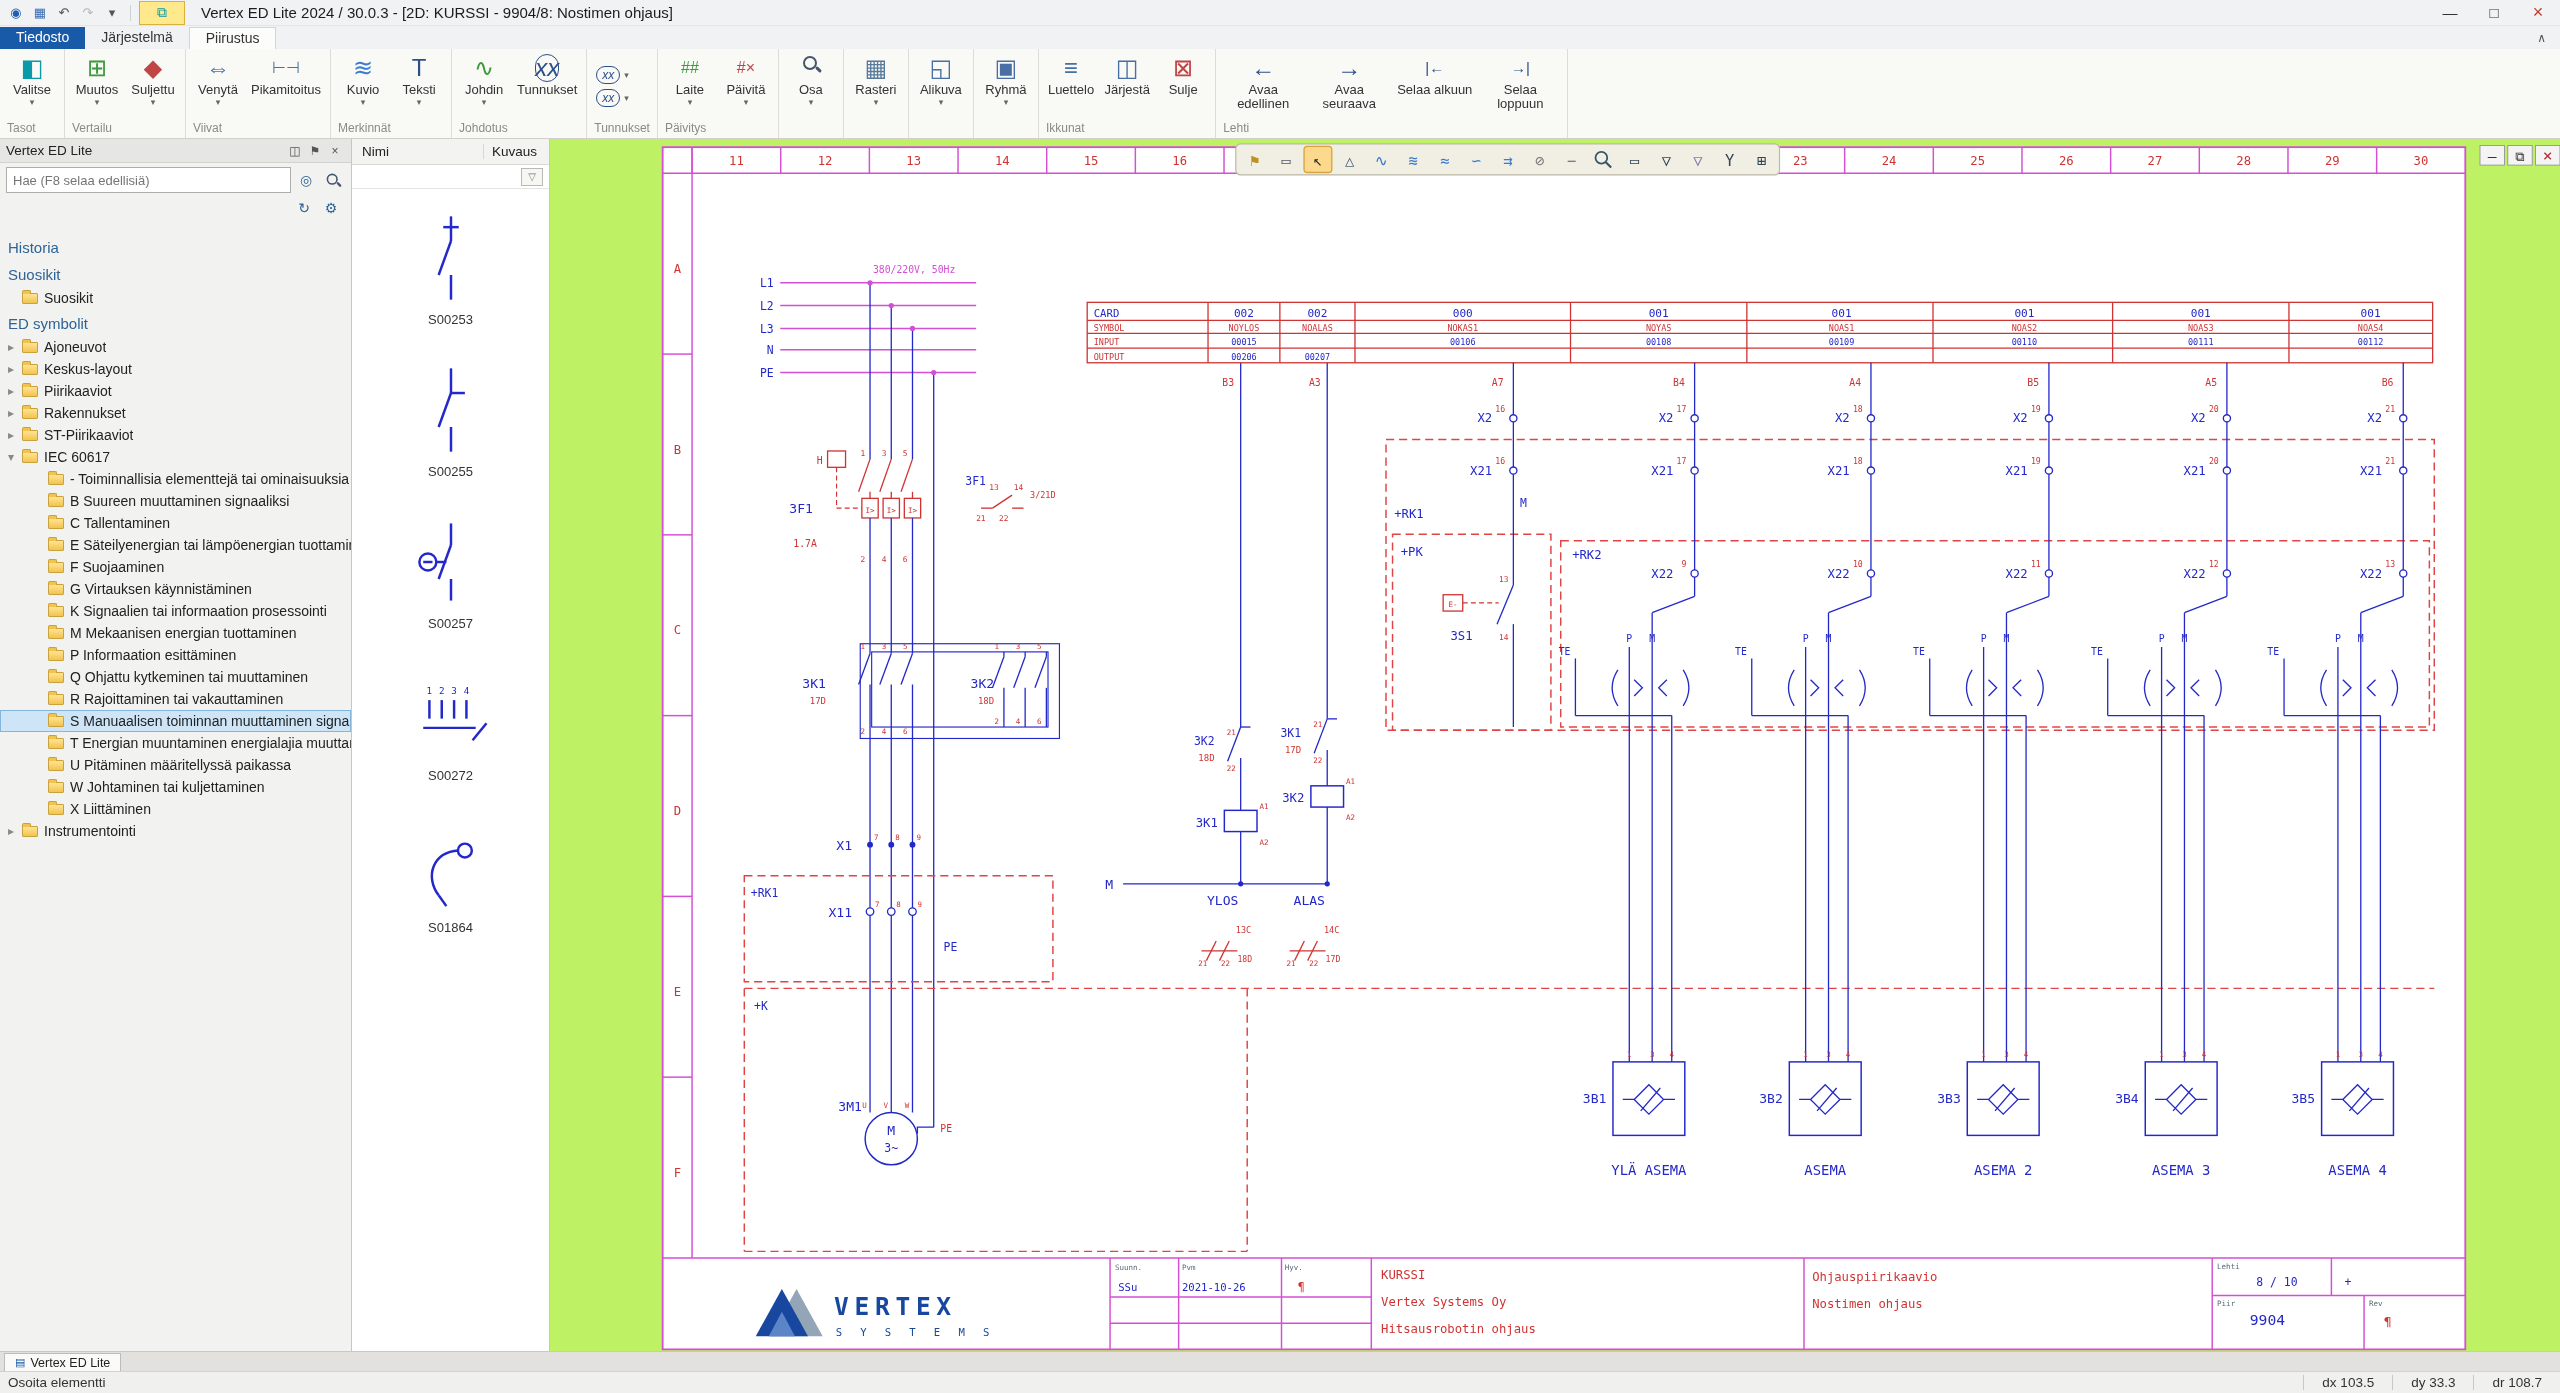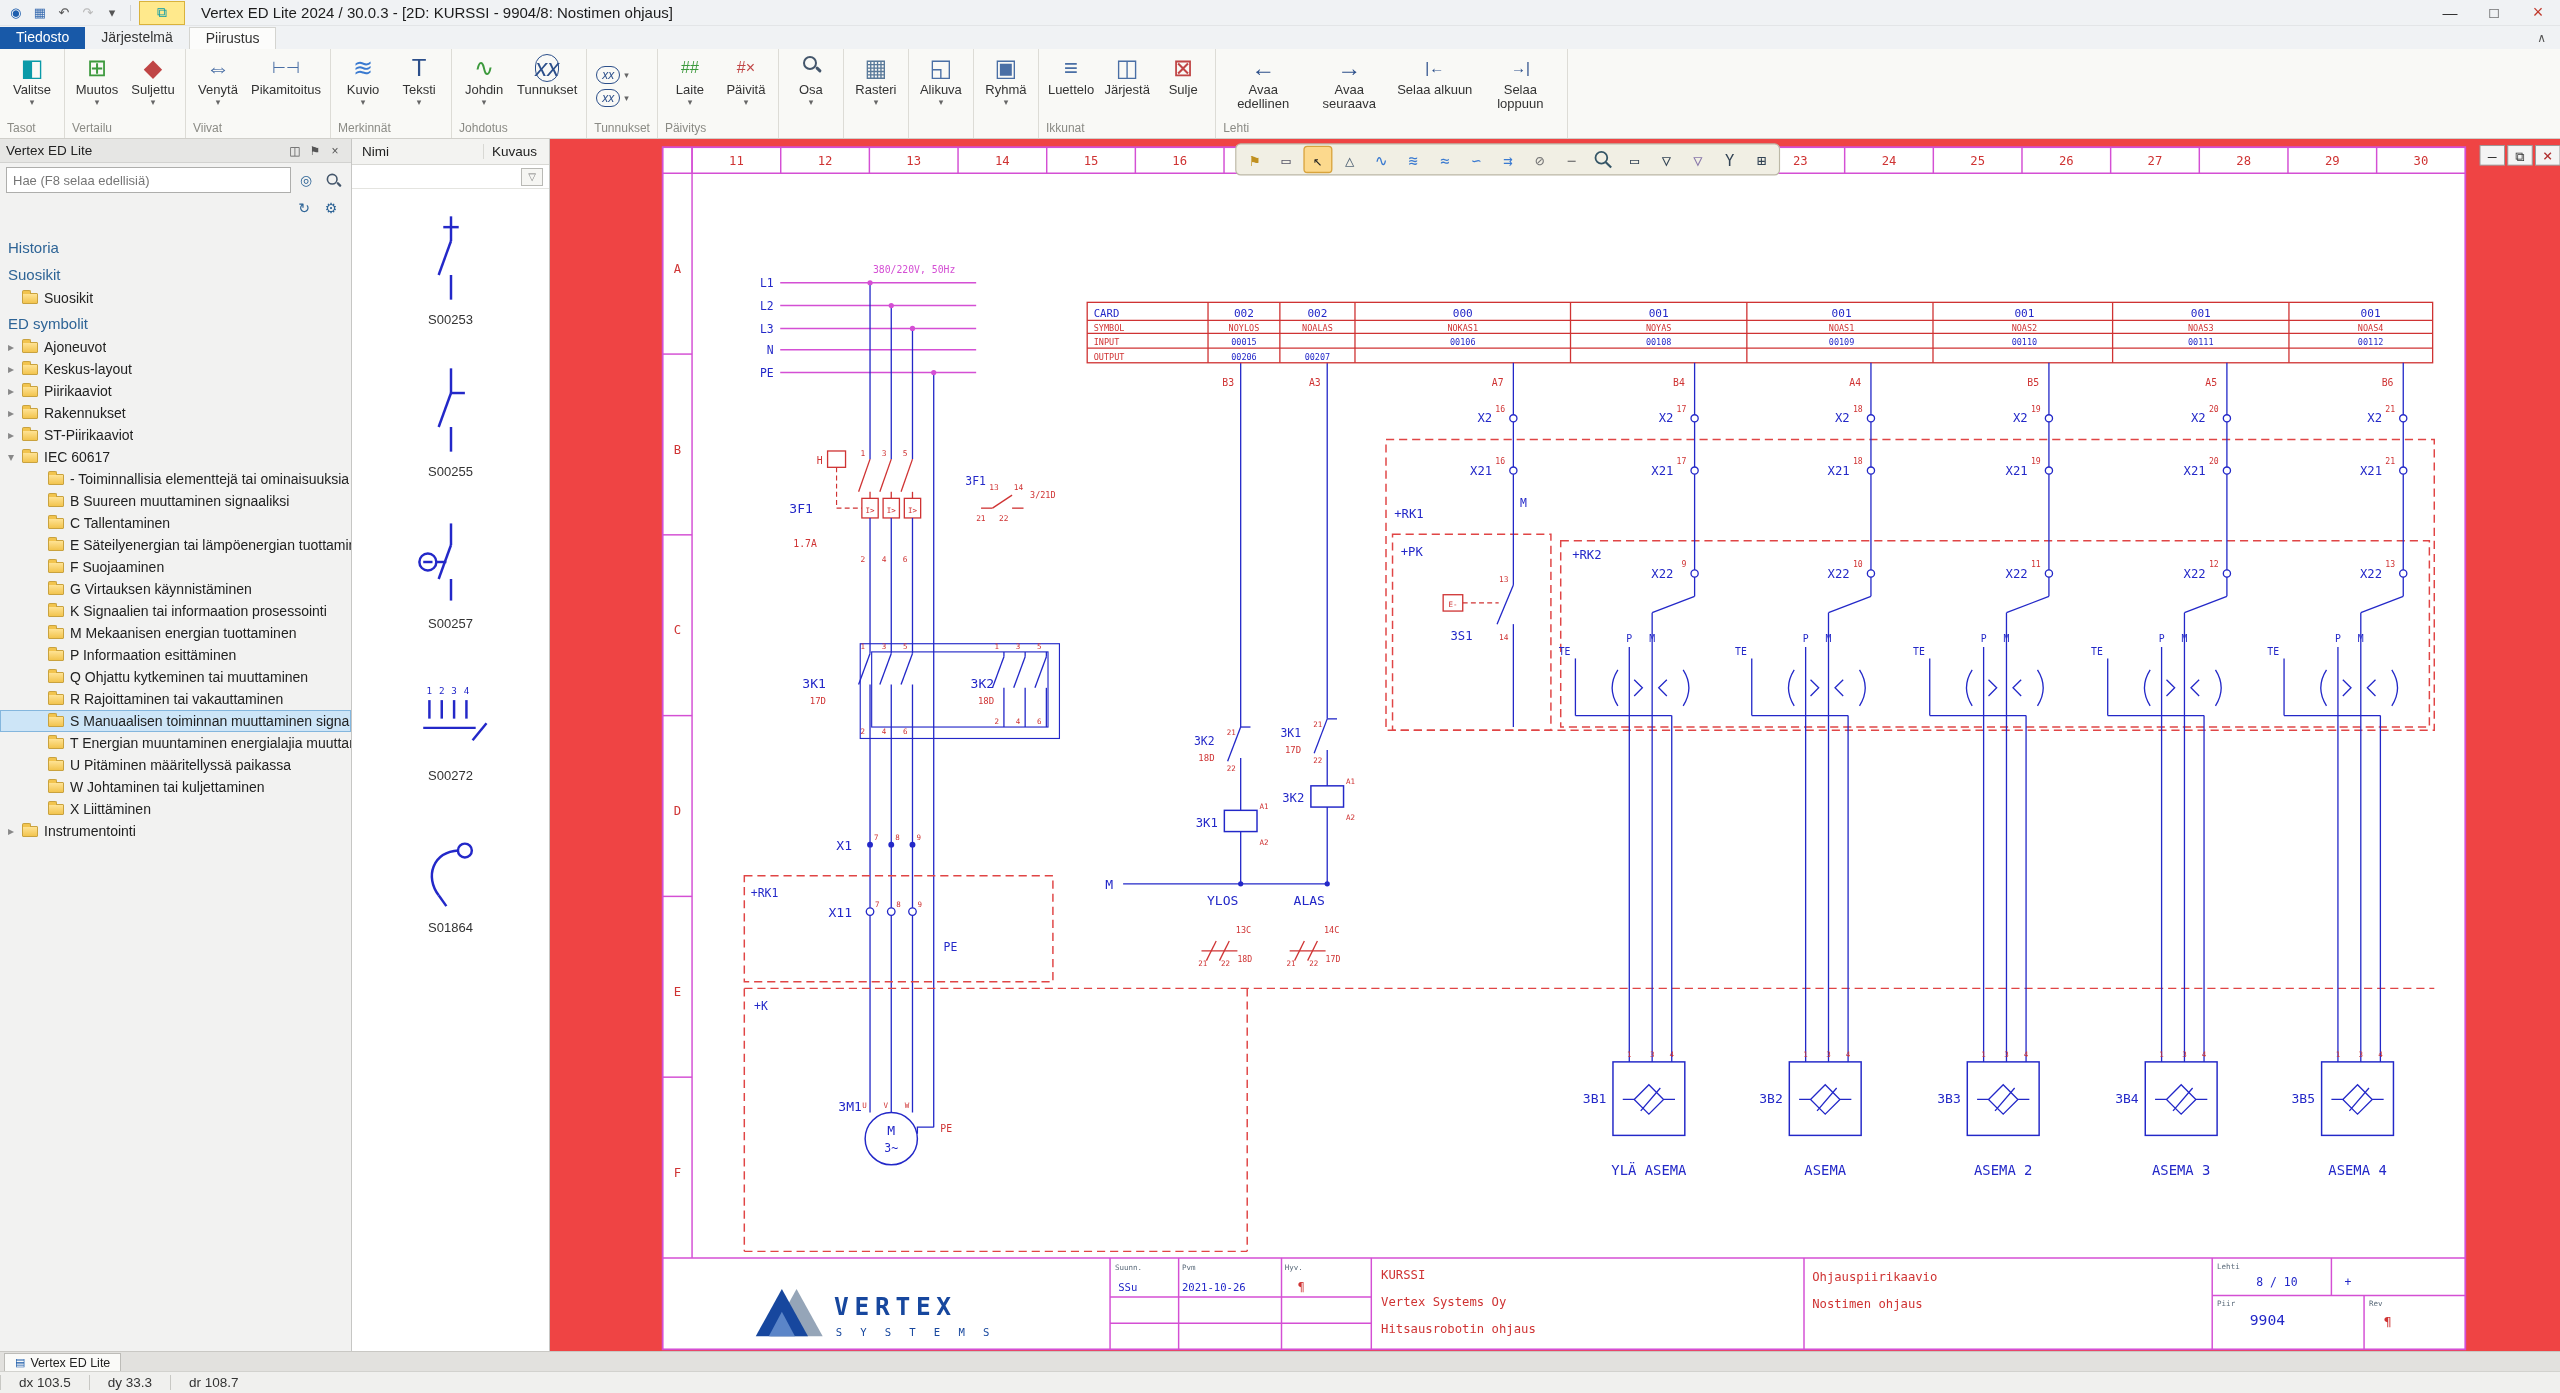--- a/index.html
+++ b/index.html
@@ -73,21 +73,21 @@
   .sp-filter{height:24px;border-bottom:1px solid #e4e4e0;display:flex;align-items:center;justify-content:flex-end;padding-right:6px}
   .filterbtn{width:22px;height:18px;border:1px solid #b9b9b5;background:#f6f6f3;font-size:10px;color:#777;display:flex;align-items:center;justify-content:center;cursor:default}
   .sp-list{flex:1;overflow:hidden}
   .sp-item{height:152px;display:flex;flex-direction:column;align-items:center;justify-content:center;cursor:default}
   .sp-glyph{width:104px;height:108px}
   .symstroke{stroke:#2328c8;fill:none;stroke-width:1.6}
   .symtxt{fill:#2328c8;font-family:"DejaVu Sans Mono",monospace}
   .sp-name{font-size:13px;color:#333;margin-top:0}
 
   
-  .canvas{flex:1;position:relative;background:#ef4444;overflow:hidden}
+  .canvas{flex:1;position:relative;background:#bef264;overflow:hidden}
   #sheet{display:block;width:2010px;height:1212px}
   #sheet text{font-family:"DejaVu Sans Mono",monospace}
   .bw{stroke:#2328c8;fill:none;stroke-width:0.8}
   .bwt{stroke:#2328c8;fill:none;stroke-width:0.7}
   .bwr{stroke:#2328c8;fill:none;stroke-width:0.9}
   .rw{stroke:#cf3333;fill:none;stroke-width:0.8}
   .rwr{stroke:#cf3333;fill:none;stroke-width:0.8}
   .rwd{stroke:#cf3333;fill:none;stroke-width:0.7;stroke-dasharray:3 2}
   .mw{stroke:#d44fd4;fill:none;stroke-width:0.9}
   .dash{stroke:#e04545;fill:none;stroke-width:0.9;stroke-dasharray:5 3}
@@ -1105,17 +1105,18 @@
   </div>
 
   <div class="tabstrip">
     <div class="doc-tab">
       <span class="dticon">▤</span>
       <span>Vertex ED Lite</span>
     </div>
   </div>
 
   <div class="statusbar">
+    <span class="sb-msg">Osoita elementti</span>
     <span class="sb-cell">dx 103.5</span>
     <span class="sb-cell">dy 33.3</span>
     <span class="sb-cell">dr 108.7</span>
   </div>
 </div>
 
 </body></html>

